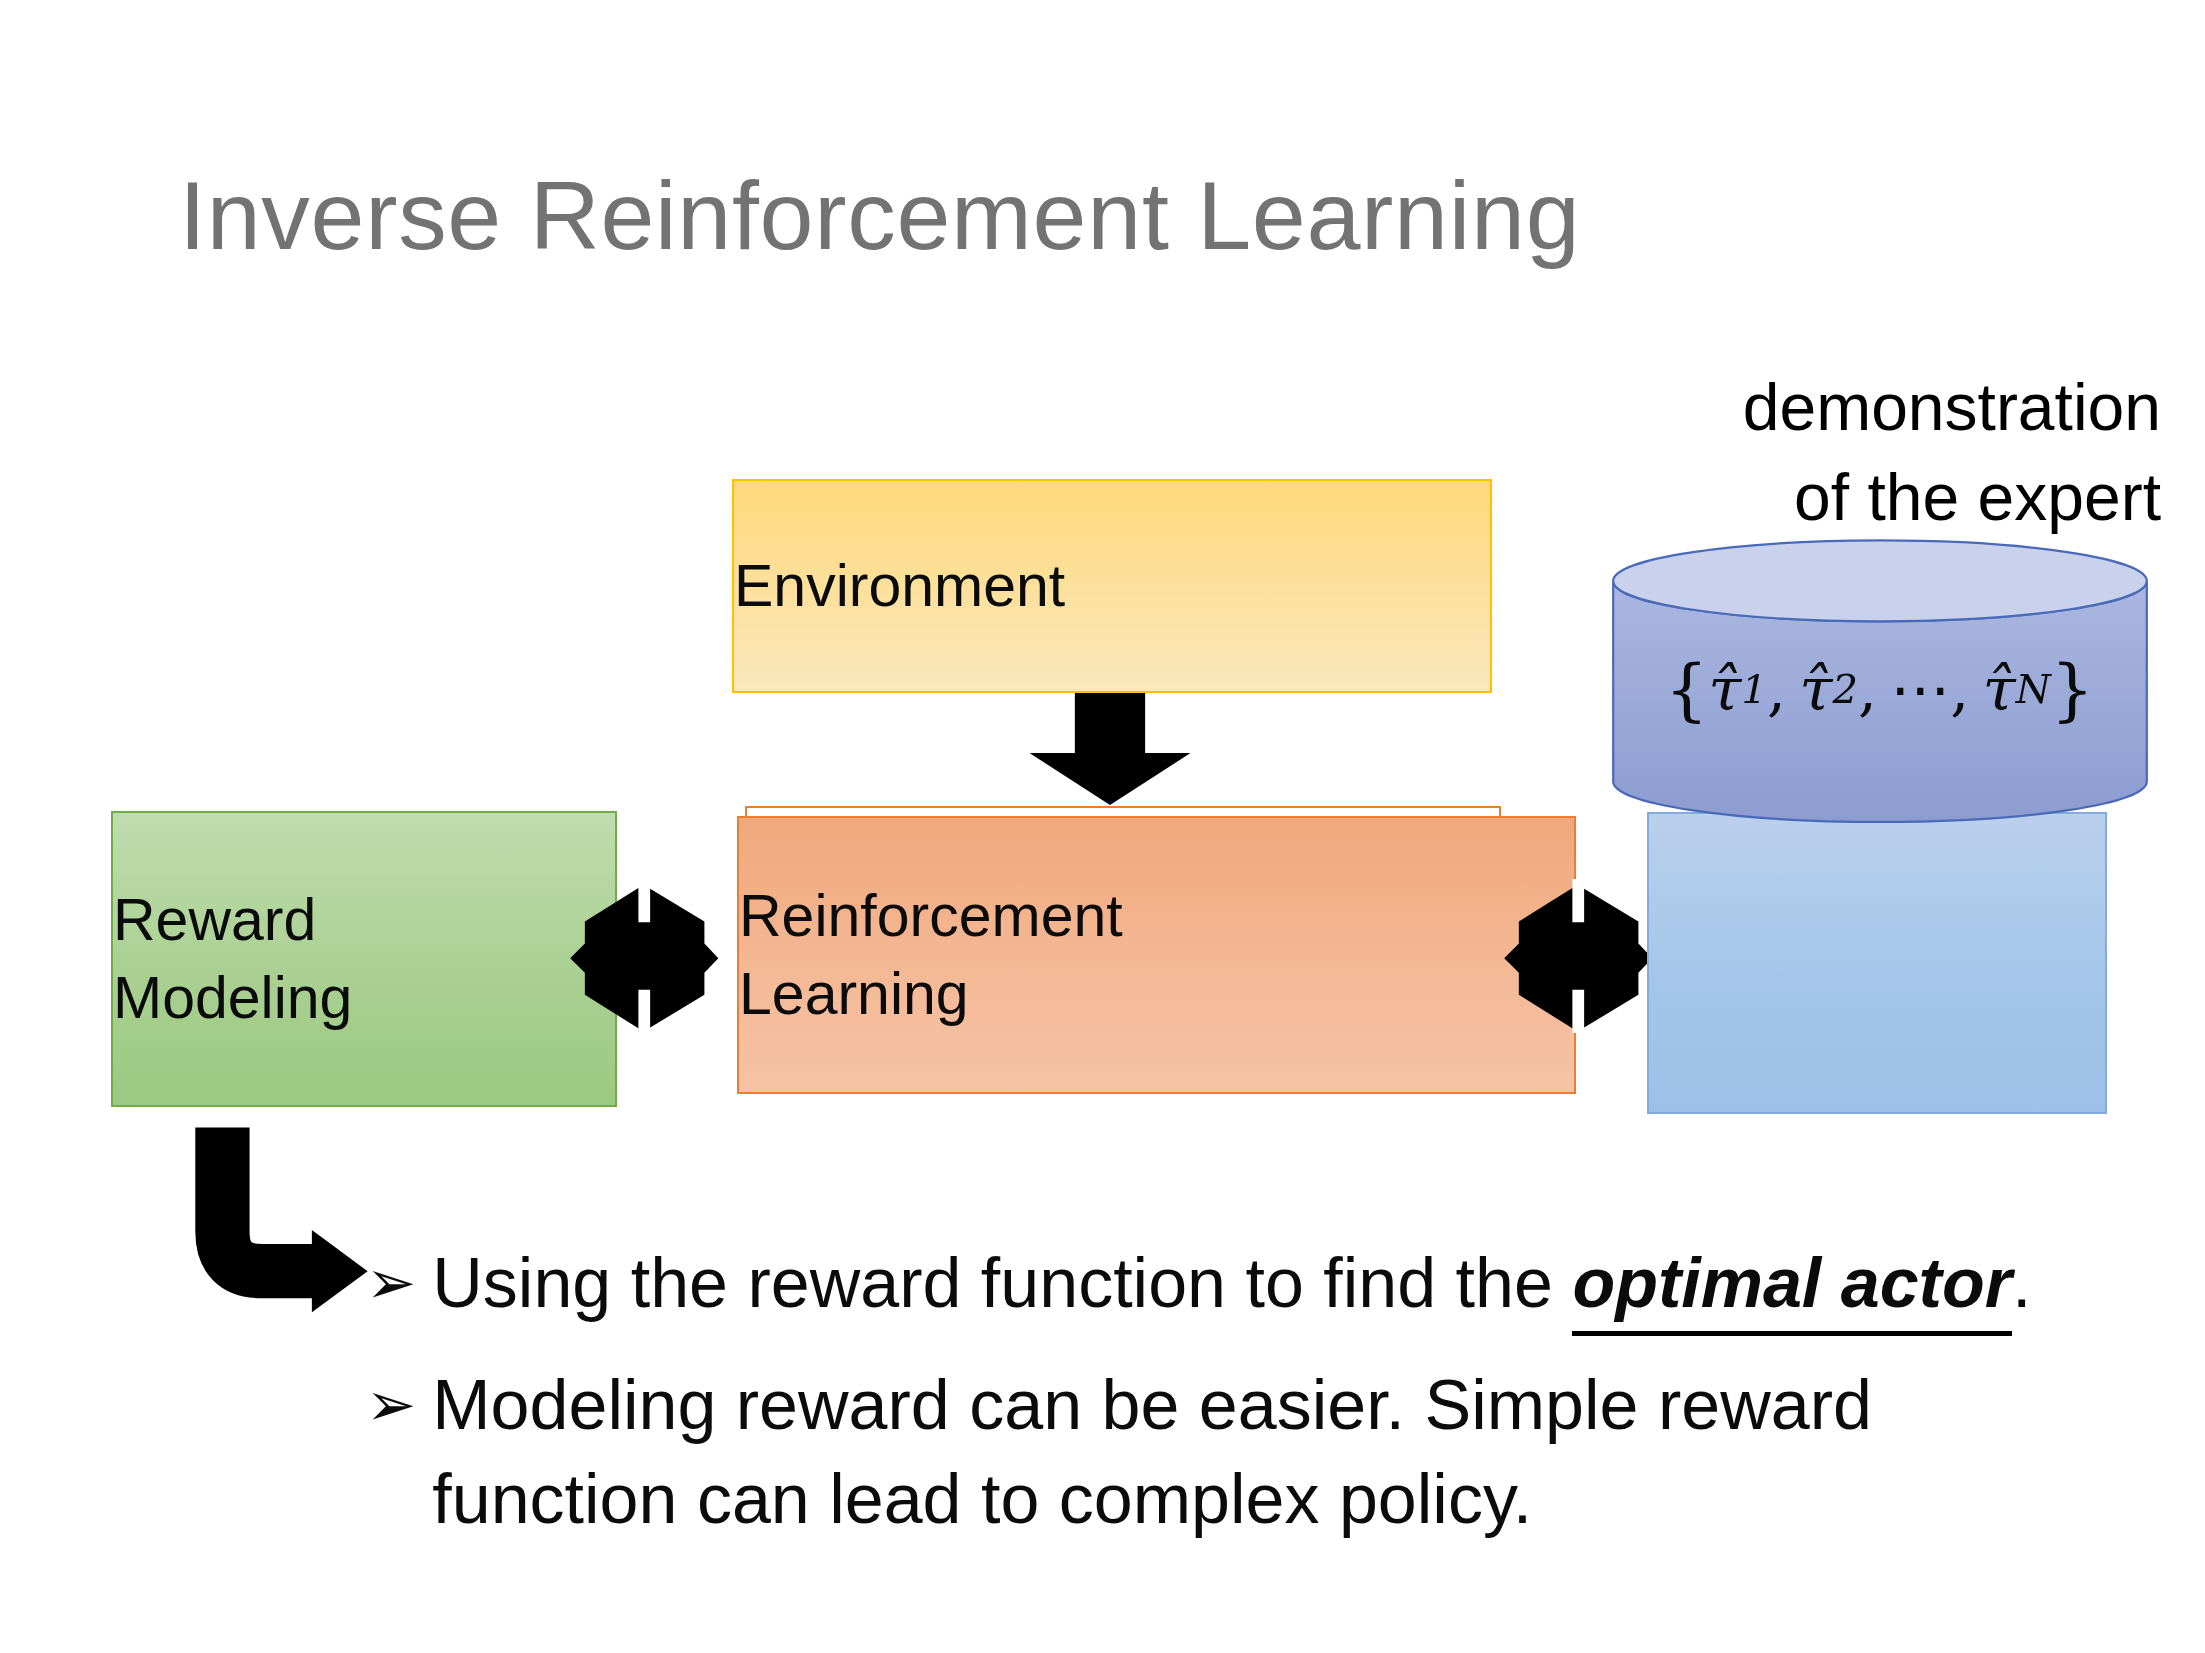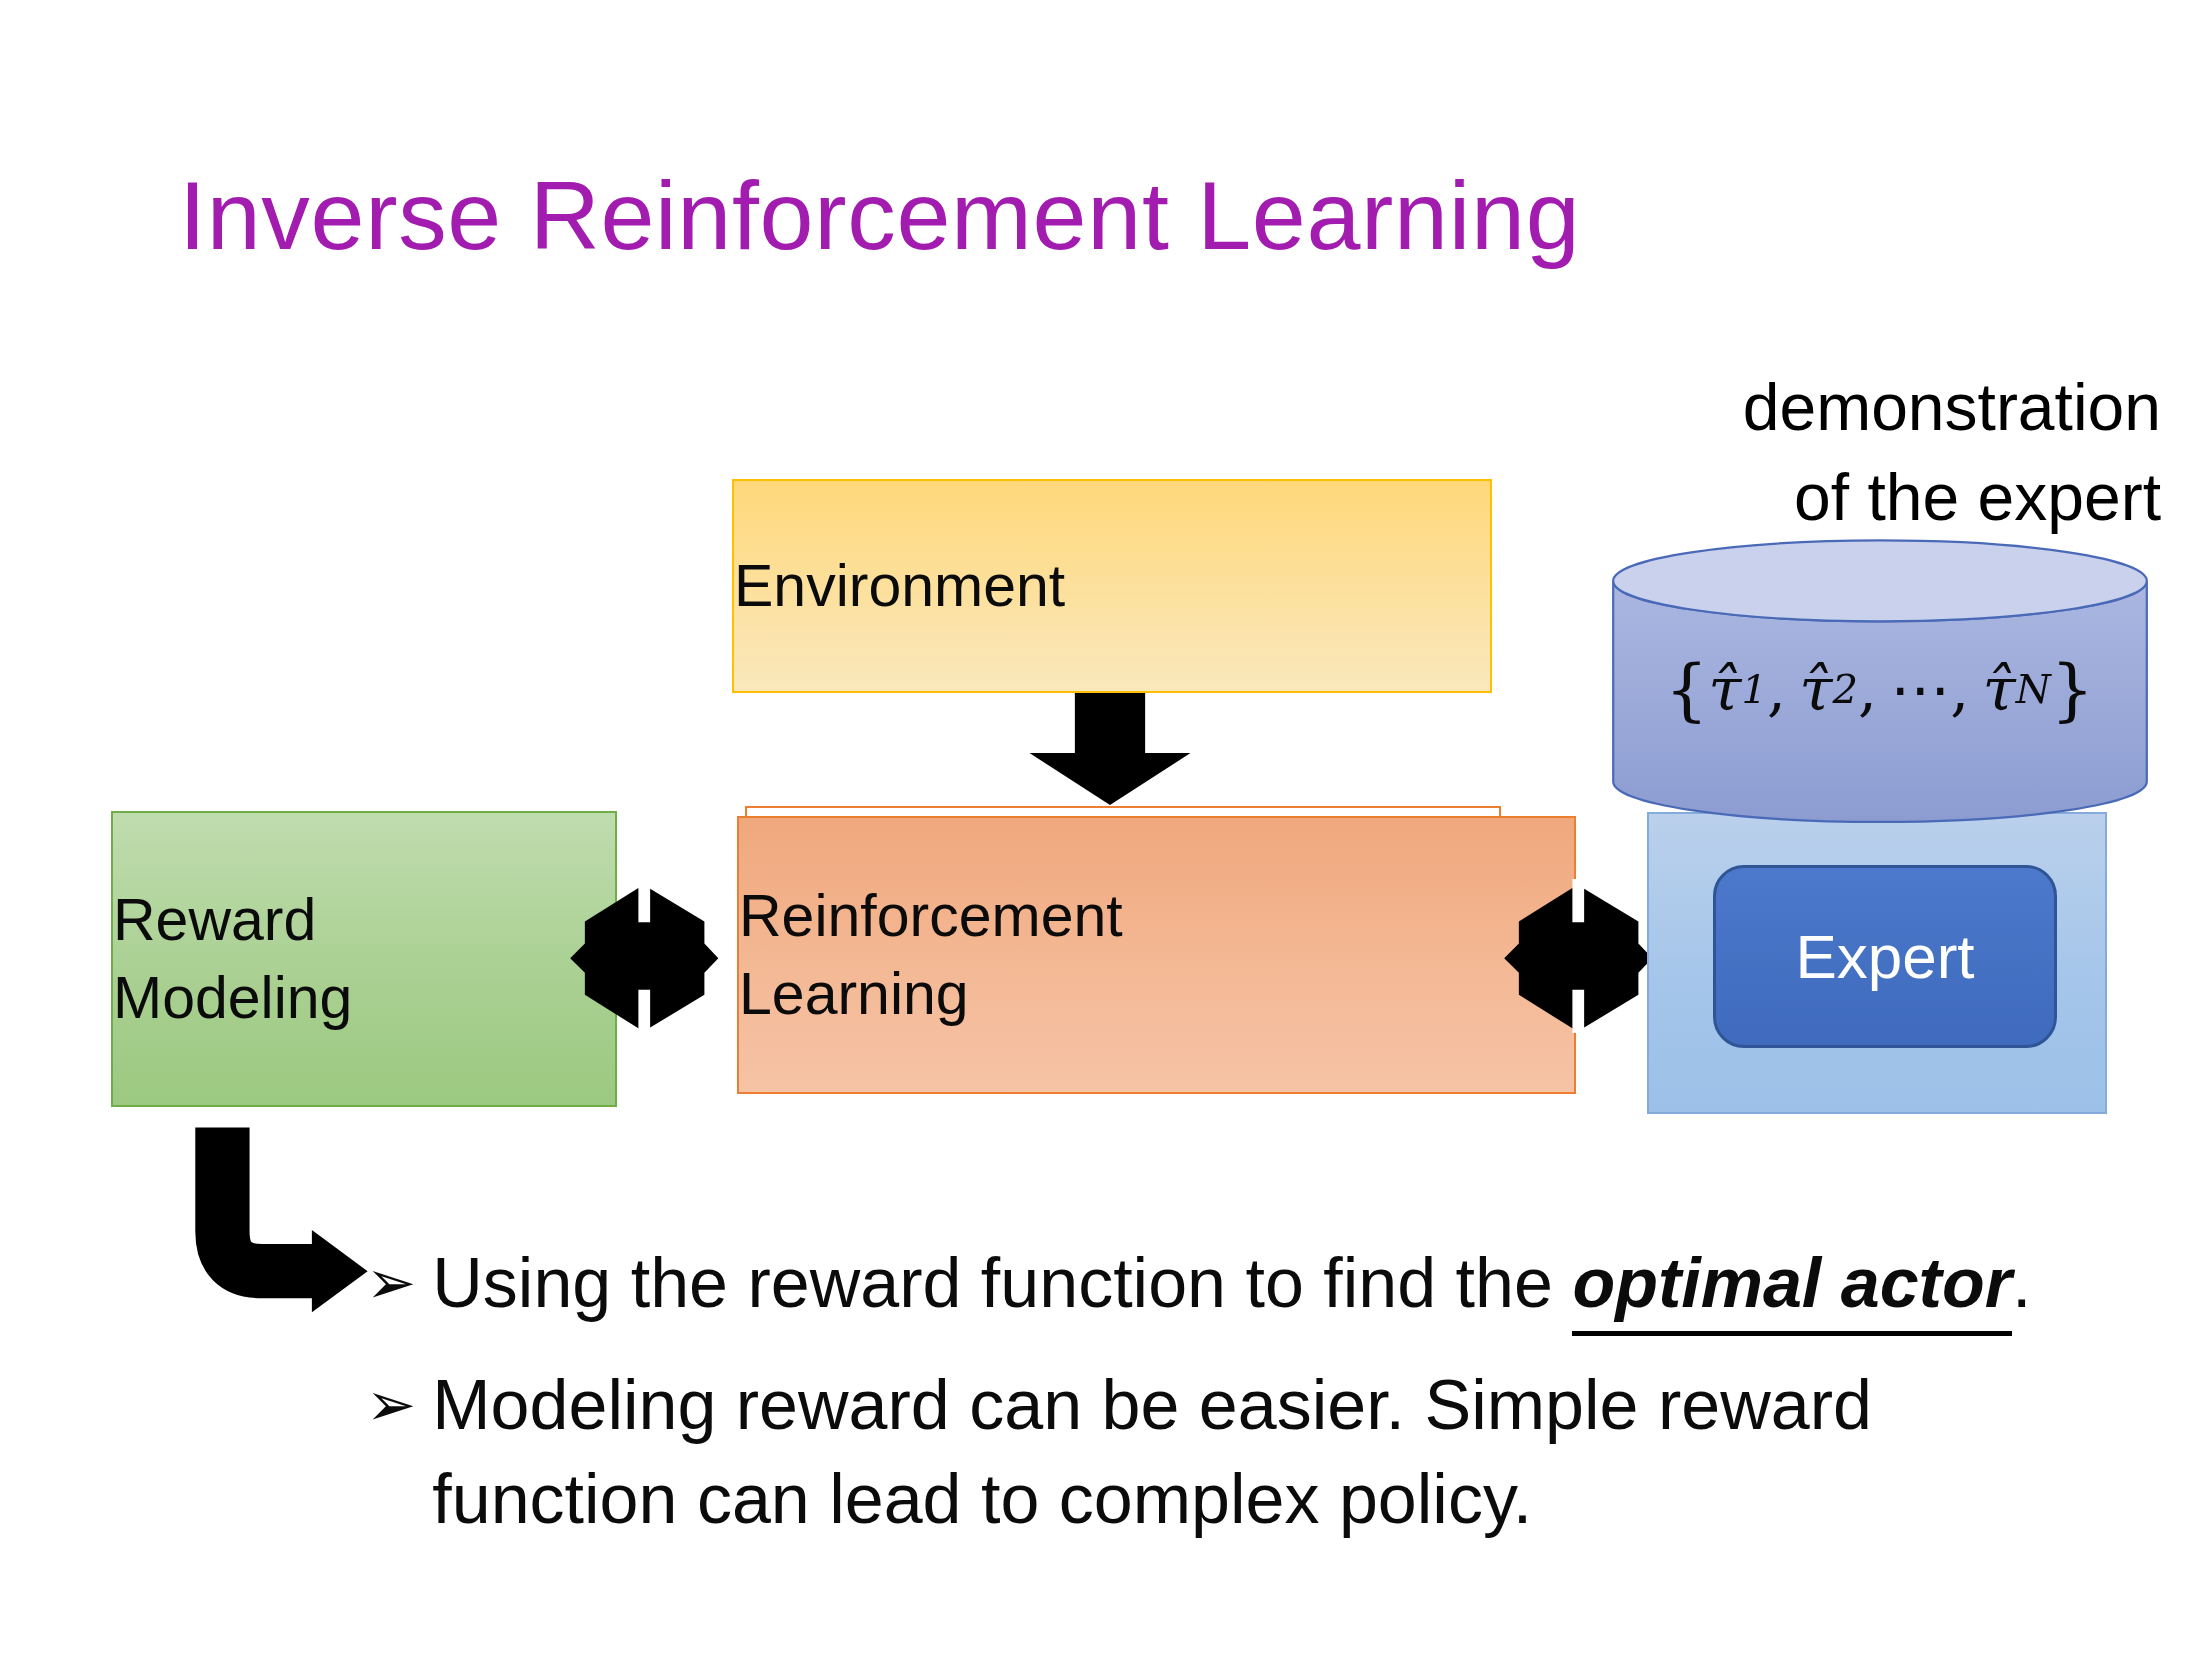--- a/index.html
+++ b/index.html
@@ -4,21 +4,21 @@
 <style>
   html,body{margin:0;padding:0;background:#ffffff;}
   .slide{
     position:relative; width:2205px; height:1654px; overflow:hidden;
     background:#ffffff; font-family:"Liberation Sans", sans-serif; color:#000;
   }
   .abs{position:absolute;}
   
   .title{
     left:179px; top:160px; font-size:97px; letter-spacing:0.7px;
-    color:#a21caf; white-space:nowrap; font-weight:400;
+    color:#737373; white-space:nowrap; font-weight:400;
   }
   
   .demo-label{
     left:1602px; top:362px; width:559px; text-align:right;
     font-size:66px; line-height:90px; color:#000;
   }
   
   .dbox{
     box-sizing:border-box; display:flex; flex-direction:column;
     align-items:flex-start; justify-content:center; text-align:center;
@@ -144,23 +144,20 @@
       <span class="f-it">τ̂</span>
       <span class="f-sub">2</span>
       <span class="f-sep">,</span>
       <span>⋯</span>
       <span class="f-sep">,</span>
       <span class="f-it">τ̂</span>
       <span class="f-sub">N</span>
       <span class="f-brace">}</span>
   </div>
 
-  <div class="abs expert-box">
-    <div>Expert</div>
-  </div>
 
   <svg class="abs" style="left:168px; top:1123px;" width="213" height="198" viewBox="0 0 290 270">
     <path d="M74,6 L74,148 Q74,202 128,202 L200,202" fill="none" stroke="#000000" stroke-width="74"></path>
     <polygon points="196,146 272,202 196,258" fill="#000000"></polygon>
   </svg>
 
   <div class="abs bullet b1">
     <span class="marker">➢</span>
     <span><span>Using the reward function to find the </span><span class="em-ul">optimal actor</span><span>.</span></span>
   </div>

